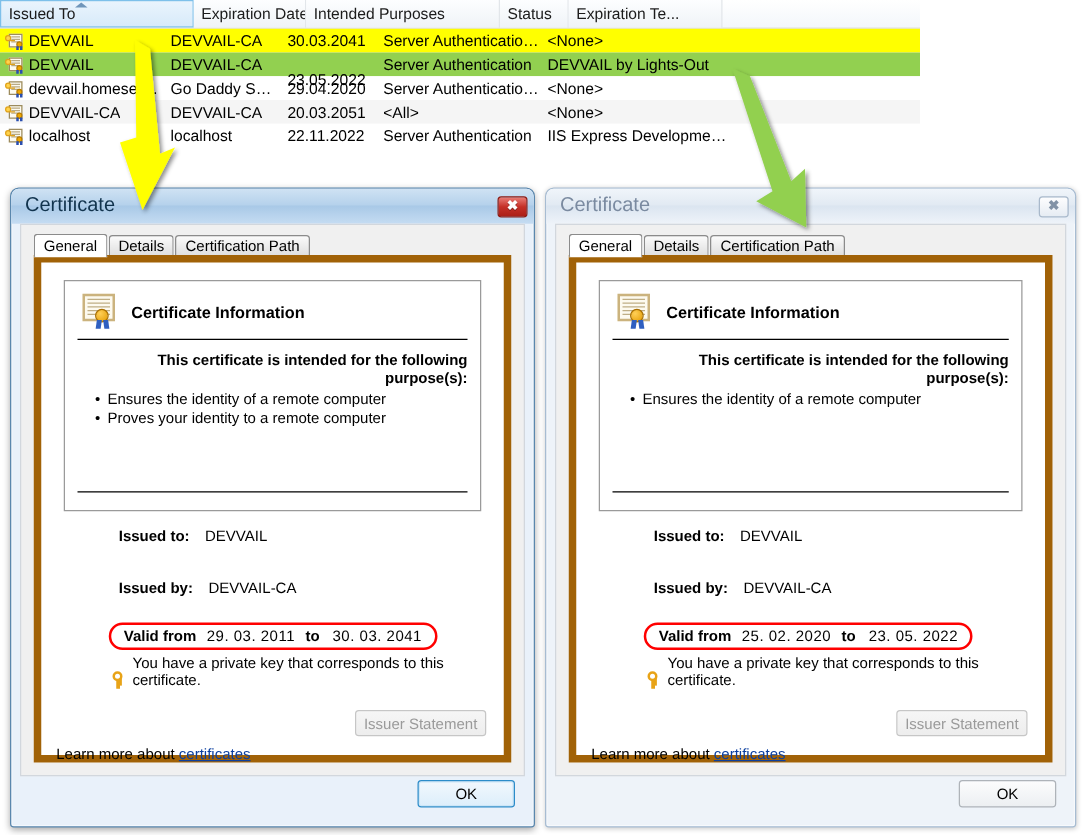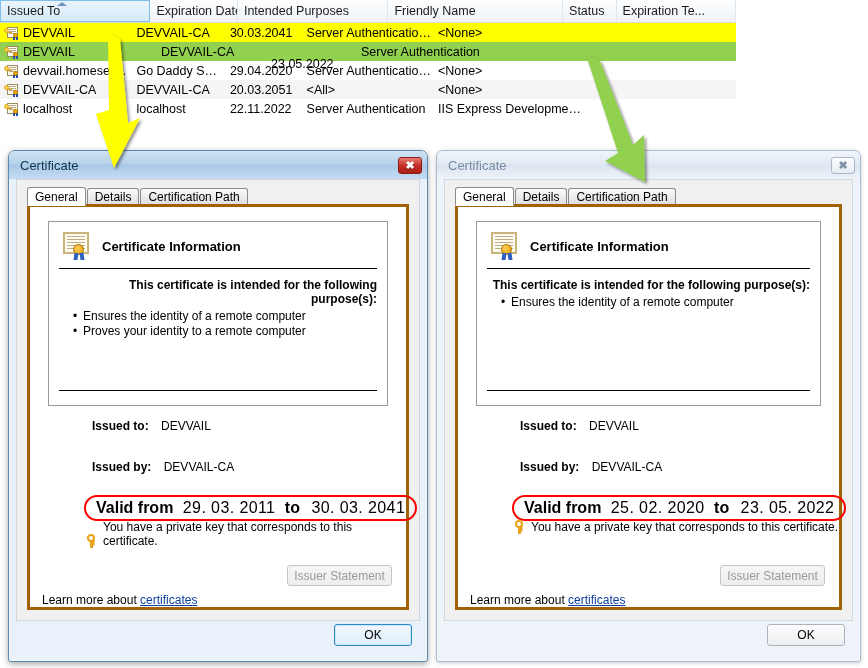--- a/index.html
+++ b/index.html
@@ -58,41 +58,41 @@
      box-shadow:0 0 0 1px rgba(255,255,255,.5) inset, 0 1px 4px rgba(0,0,0,.2);
   }
   .dlg-title{height:28px;border-radius:6px 6px 0 0;display:flex;align-items:center;
              padding:0 5px 0 11px;box-sizing:border-box;position:relative;}
   .dlg.active .dlg-title{
      background:linear-gradient(#cfe2f3 0%,#b6d2ec 45%,#a9c9e7 50%,#c5dcf2 100%);
      color:#11334d;}
   .dlg.inactive .dlg-title{
      background:linear-gradient(#f0f5fa 0%,#e2eaf3 45%,#dbe5f0 50%,#eef3f9 100%);
      color:#7a8aa0;}
-  .dlg-title-text{font-size:13px;flex:1;}
+  .dlg-title-text{font-size:16px;flex:1;}
   .btn-close{width:24px;height:17px;border-radius:3px;box-sizing:border-box;
              display:flex;align-items:center;justify-content:center;font-size:11px;
              font-family:"Liberation Sans",sans-serif;font-weight:bold;line-height:1;}
   .btn-close.red{background:linear-gradient(#e97c76,#c53027 50%,#ab1f18);
                  border:1px solid #8d1a13;color:#fff;text-shadow:0 1px 0 rgba(0,0,0,.4);}
   .btn-close.gray{background:linear-gradient(#fdfdfe,#e6ecf3);border:1px solid #a9b9cb;color:#8292a6;}
 
   .dlg-body{position:absolute;left:7px;right:7px;top:28px;bottom:40px;background:#f0f0f0;
             border:1px solid #d2d7dd;box-sizing:border-box;}
   .dlg-foot{position:absolute;left:7px;right:7px;bottom:6px;height:34px;}
 
   
   .tabs{position:absolute;left:10px;top:6px;right:10px;height:19px;display:flex;align-items:flex-end;}
   .tab{height:17px;line-height:16px;padding:0 7px;font-size:12px;box-sizing:border-box;
        border:1px solid #8b8b8b;border-bottom:none;border-radius:3px 3px 0 0;
        background:linear-gradient(#fbfbfb,#dedede);margin-right:1px;color:#000;}
   .tab.sel{height:19px;line-height:18px;background:#ffffff;border-bottom:1px solid #fff;
            position:relative;z-index:3;margin-bottom:-1px;}
   .tabpanel{position:absolute;left:10px;right:10px;top:24px;bottom:10px;background:#fff;
-            border:3px solid #a16207;box-sizing:border-box;}
+            border:6px solid #a16207;box-sizing:border-box;}
 
   .info-box{position:absolute;left:18px;right:18px;top:14px;height:185px;
             border:1px solid #9a9a9a;box-sizing:border-box;background:#fff;padding:8px 10px;}
   .info-head{display:flex;align-items:center;gap:9px;padding:2px 0 6px 2px;}
   .info-title{font-weight:bold;font-size:13px;}
   .hr{height:1px;background:#000;margin:2px 0 9px 0;}
   .purpose-title{font-weight:bold;font-size:12px;margin:0 0 3px 2px;text-align:right;}
   .purpose-list{margin:0;padding:0;list-style:none;}
   .purpose-list li{font-size:12px;padding-left:24px;position:relative;line-height:15px;}
   .purpose-list li:before{content:"\2022";position:absolute;left:14px;}
@@ -107,21 +107,21 @@
      background:radial-gradient(circle at 35% 32%,#ffcf57,#e39b00);border:1px solid #a96f00;box-sizing:border-box;}
   .cert-big .rb1,.cert-big .rb2{position:absolute;top:21px;width:4px;height:7px;background:#2f5fc0;}
   .cert-big .rb1{left:13px;transform:skewX(-8deg);}
   .cert-big .rb2{left:19px;transform:skewX(8deg);}
 
   .field-row{position:absolute;font-size:12px;}
   .field-lbl{font-weight:bold;}
   .field-val{font-weight:normal;}
 
   .valid-box{position:absolute;border:2px solid #ff0000;border-radius:13px;
-             padding:2px 10px;box-sizing:border-box;font-size:16px;white-space:nowrap;}
+             padding:2px 10px;box-sizing:border-box;font-size:12px;white-space:nowrap;}
   .valid-box b{font-weight:bold;}
   .mono-date{font-family:"Liberation Sans",sans-serif;letter-spacing:.4px;}
 
   .privkey{position:absolute;font-size:12px;display:flex;align-items:flex-end;gap:6px;}
   .key-ico{position:relative;width:11px;height:14px;flex:0 0 11px;}
   .key-ico:before{content:"";position:absolute;left:1px;top:0;width:8px;height:8px;border-radius:50%;
      border:2.5px solid #e8a317;box-sizing:border-box;}
   .key-ico:after{content:"";position:absolute;left:4px;top:7px;width:2.5px;height:7px;background:#e8a317;
      box-shadow:2px -2px 0 -0.5px #e8a317;}
 
@@ -144,23 +144,20 @@
   <div class="lv-header" id="lv-header">
       <div class="lv-th sorted" style="width: 155px;">
         <span class="sort-arrow"></span>
         <span>Issued To</span>
       </div>
       <div class="lv-th" style="width: 90px;">
         <span>Expiration Date</span>
       </div>
       <div class="lv-th" style="width: 155px;">
         <span>Intended Purposes</span>
-      </div>
-      <div class="lv-th" style="width: 180px;">
-        <span>Friendly Name</span>
       </div>
       <div class="lv-th" style="width: 55px;">
         <span>Status</span>
       </div>
       <div class="lv-th" style="width: 123px;">
         <span>Expiration Te...</span>
       </div>
     </div>
   <div id="lv-body">
       <div class="lv-row row-yellow">
@@ -184,20 +181,21 @@
           <span class="cert-ico">
             <span class="pg"></span>
             <span class="key"></span>
             <span class="rib"></span>
           </span>
           <span style="overflow: hidden; text-overflow: ellipsis; white-space: nowrap;">DEVVAIL</span>
         </div>
         <div class="lv-cell" style="width: 110px;">DEVVAIL-CA</div>
         <div class="lv-cell" style="width: 90px; margin-top: 24px;">23.05.2022</div>
         <div class="lv-cell" style="width: 155px;">Server Authentication</div>
+        <div class="lv-cell" style="width: 180px;">DEVVAIL by Lights-Out</div>
         <div class="lv-cell" style="width: 55px;"></div>
         <div class="lv-cell" style="width: 123px;"></div>
       </div>
       <div class="lv-row row-plain">
         <div class="lv-cell" style="width: 155px; display: flex; align-items: center; padding-left: 0px;">
           <span class="cert-ico">
             <span class="pg"></span>
             <span class="key"></span>
             <span class="rib"></span>
           </span>

